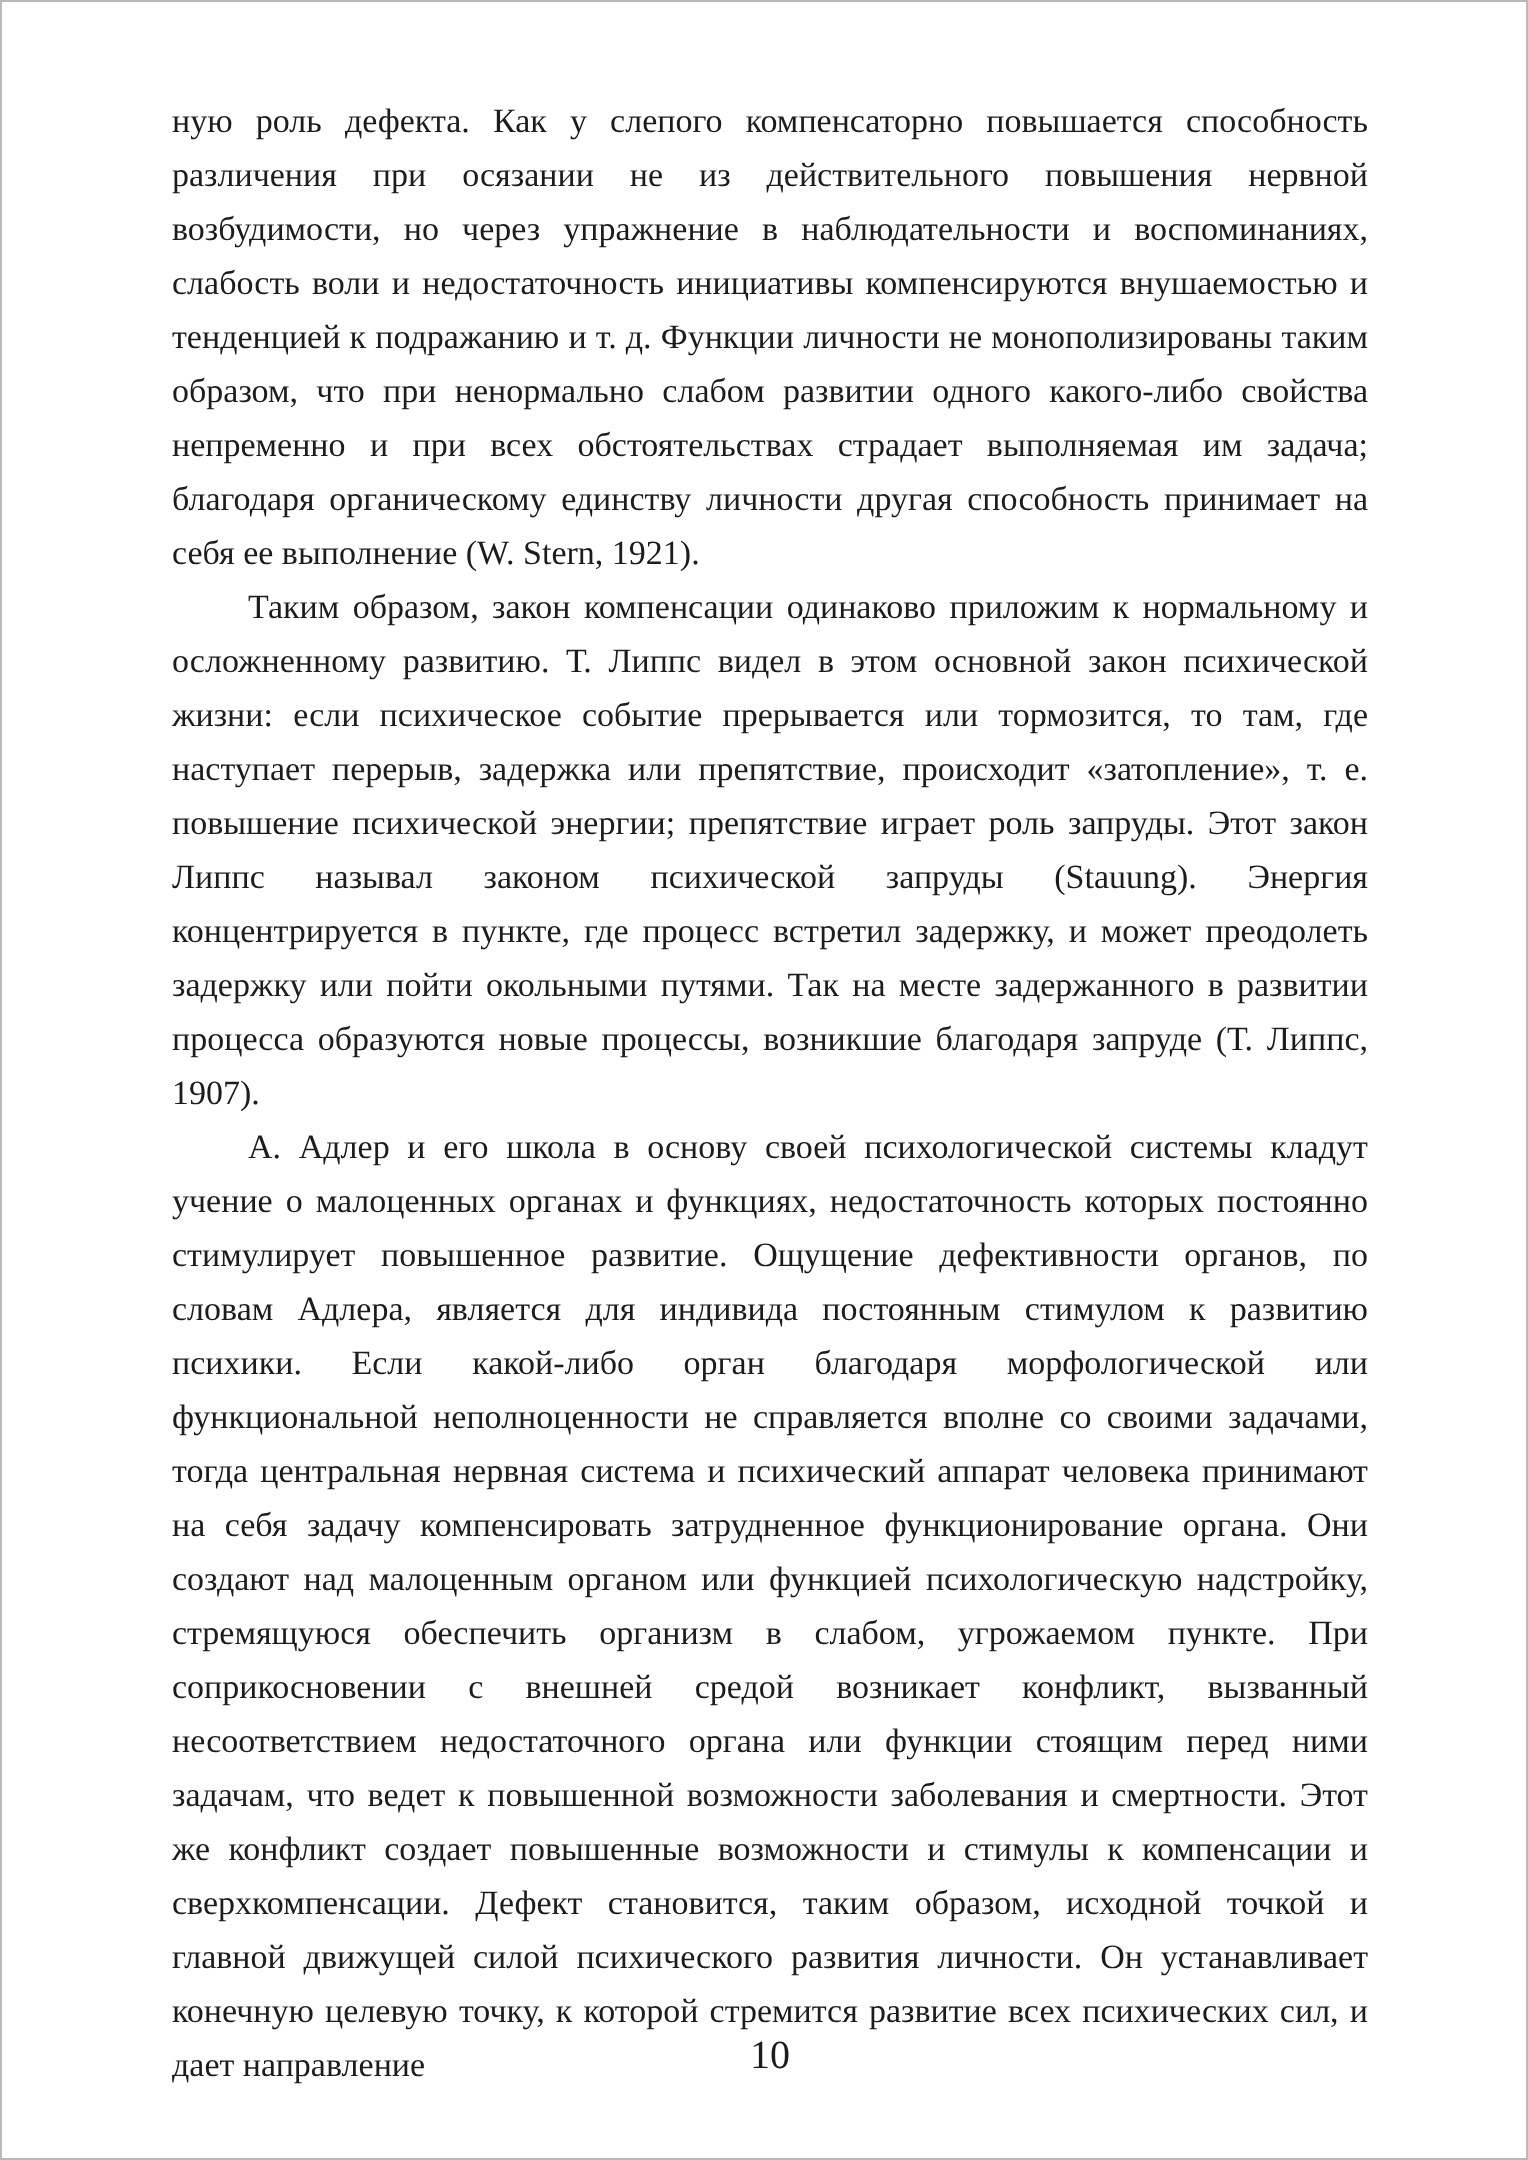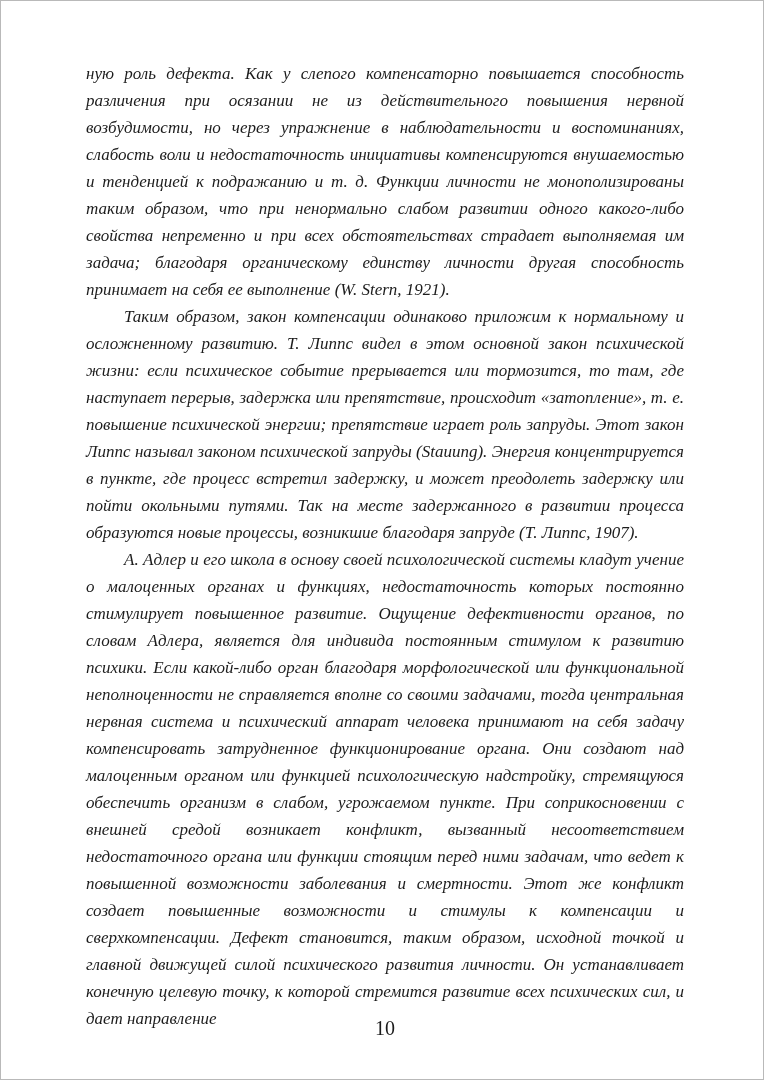--- a/index.html
+++ b/index.html
@@ -14,27 +14,26 @@
     background: #ffffff;
     box-sizing: border-box;
     border: 1px solid #b9b9b9;
     overflow: hidden;
     font-family: "Liberation Serif", "DejaVu Serif", serif;
     color: #1c1c1c;
   }
   .text-block {
     position: absolute;
     left: 85px;
-    top: 59px;
+    top: 46px;
     width: 598px;
     font-size: 17px;
     line-height: 27px;
     text-align: justify;
     hyphens: auto;
-    font-style: italic;
     -webkit-hyphens: auto;
   }
   .text-block p {
     margin: 0;
     padding: 0;
     text-indent: 38px;
   }
   .text-block p.no-indent {
     text-indent: 0;
   }

